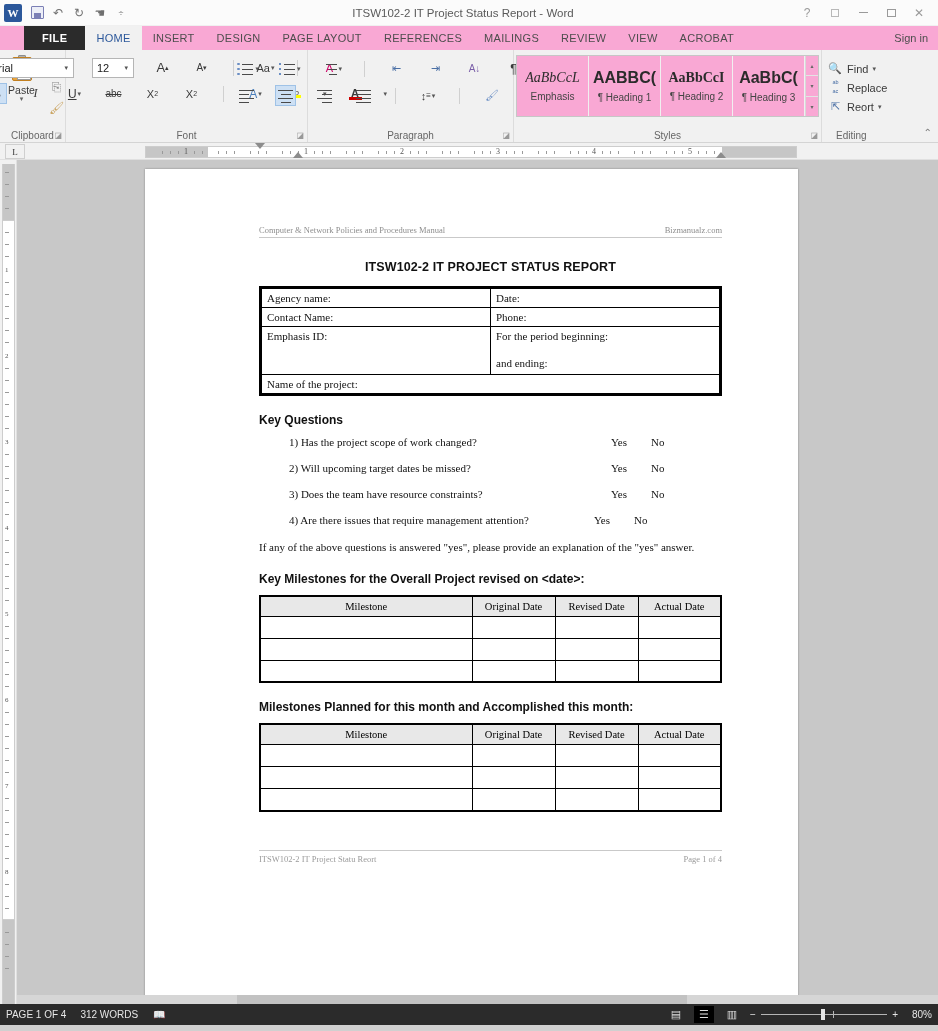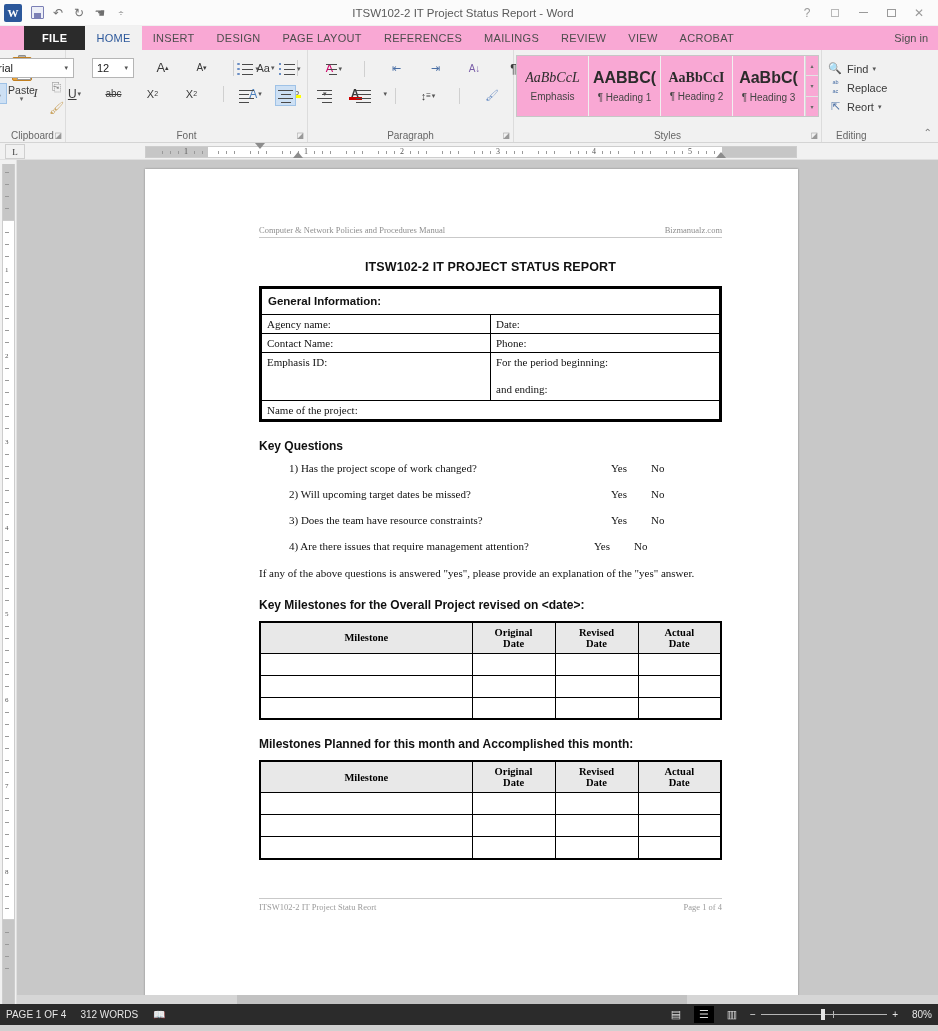--- a/index.html
+++ b/index.html
@@ -275,22 +275,22 @@
   .qrow .yn-y { position: absolute; left: 352px; }
   .qrow .yn-n { position: absolute; left: 392px; }
   .qrow.narrow .yn-y { position: absolute; left: 335px; }
   .qrow.narrow .yn-n { position: absolute; left: 375px; }
   .note { font-size: 11px; color: #111; line-height: 1.35; margin-top: 2px; }
 
   
   table.ms { border-collapse: collapse; width: 100%; border: 2px solid #000; }
   table.ms th {
     border: 1px solid #000; background: #e8e8e8;
-    font-family: "Liberation Serif", serif; font-weight: bold;
-    font-size: 10.5px; color: #000; padding: 4px 18px;
+    font-family: "Liberation Serif", serif; font-weight: normal;
+    font-size: 10.5px; color: #000; padding: 4px 2px;
   }
   table.ms td { border: 1px solid #000; height: 22px; }
 
   
   .statusbar {
     height: 21px; background: #2b2b2b; color: #e6e6e6;
     display: flex; align-items: center; font-size: 10px;
     padding: 0 6px; gap: 14px;
   }
   .sb-ic { width: 15px; display: flex; align-items: center; justify-content: center; }
@@ -718,23 +718,20 @@
         <div class="doc-hdr">
           <span>Computer &amp; Network Policies and Procedures Manual</span>
           <span>Bizmanualz.com</span>
         </div>
 
         <div class="doc-title">ITSW102-2   IT PROJECT STATUS REPORT</div>
 
         <div class="gi-outer">
           <table class="gi">
             <tbody>
-                <tr class="hdr">
-              <td colspan="2">General Information:</td>
-            </tr>
             <tr>
               <td style="width:50%">Agency name:</td>
               <td style="width:50%">Date:</td>
             </tr>
             <tr>
               <td>Contact Name:</td>
               <td>Phone:</td>
             </tr>
             <tr>
               <td class="tall">Emphasis ID:</td>

